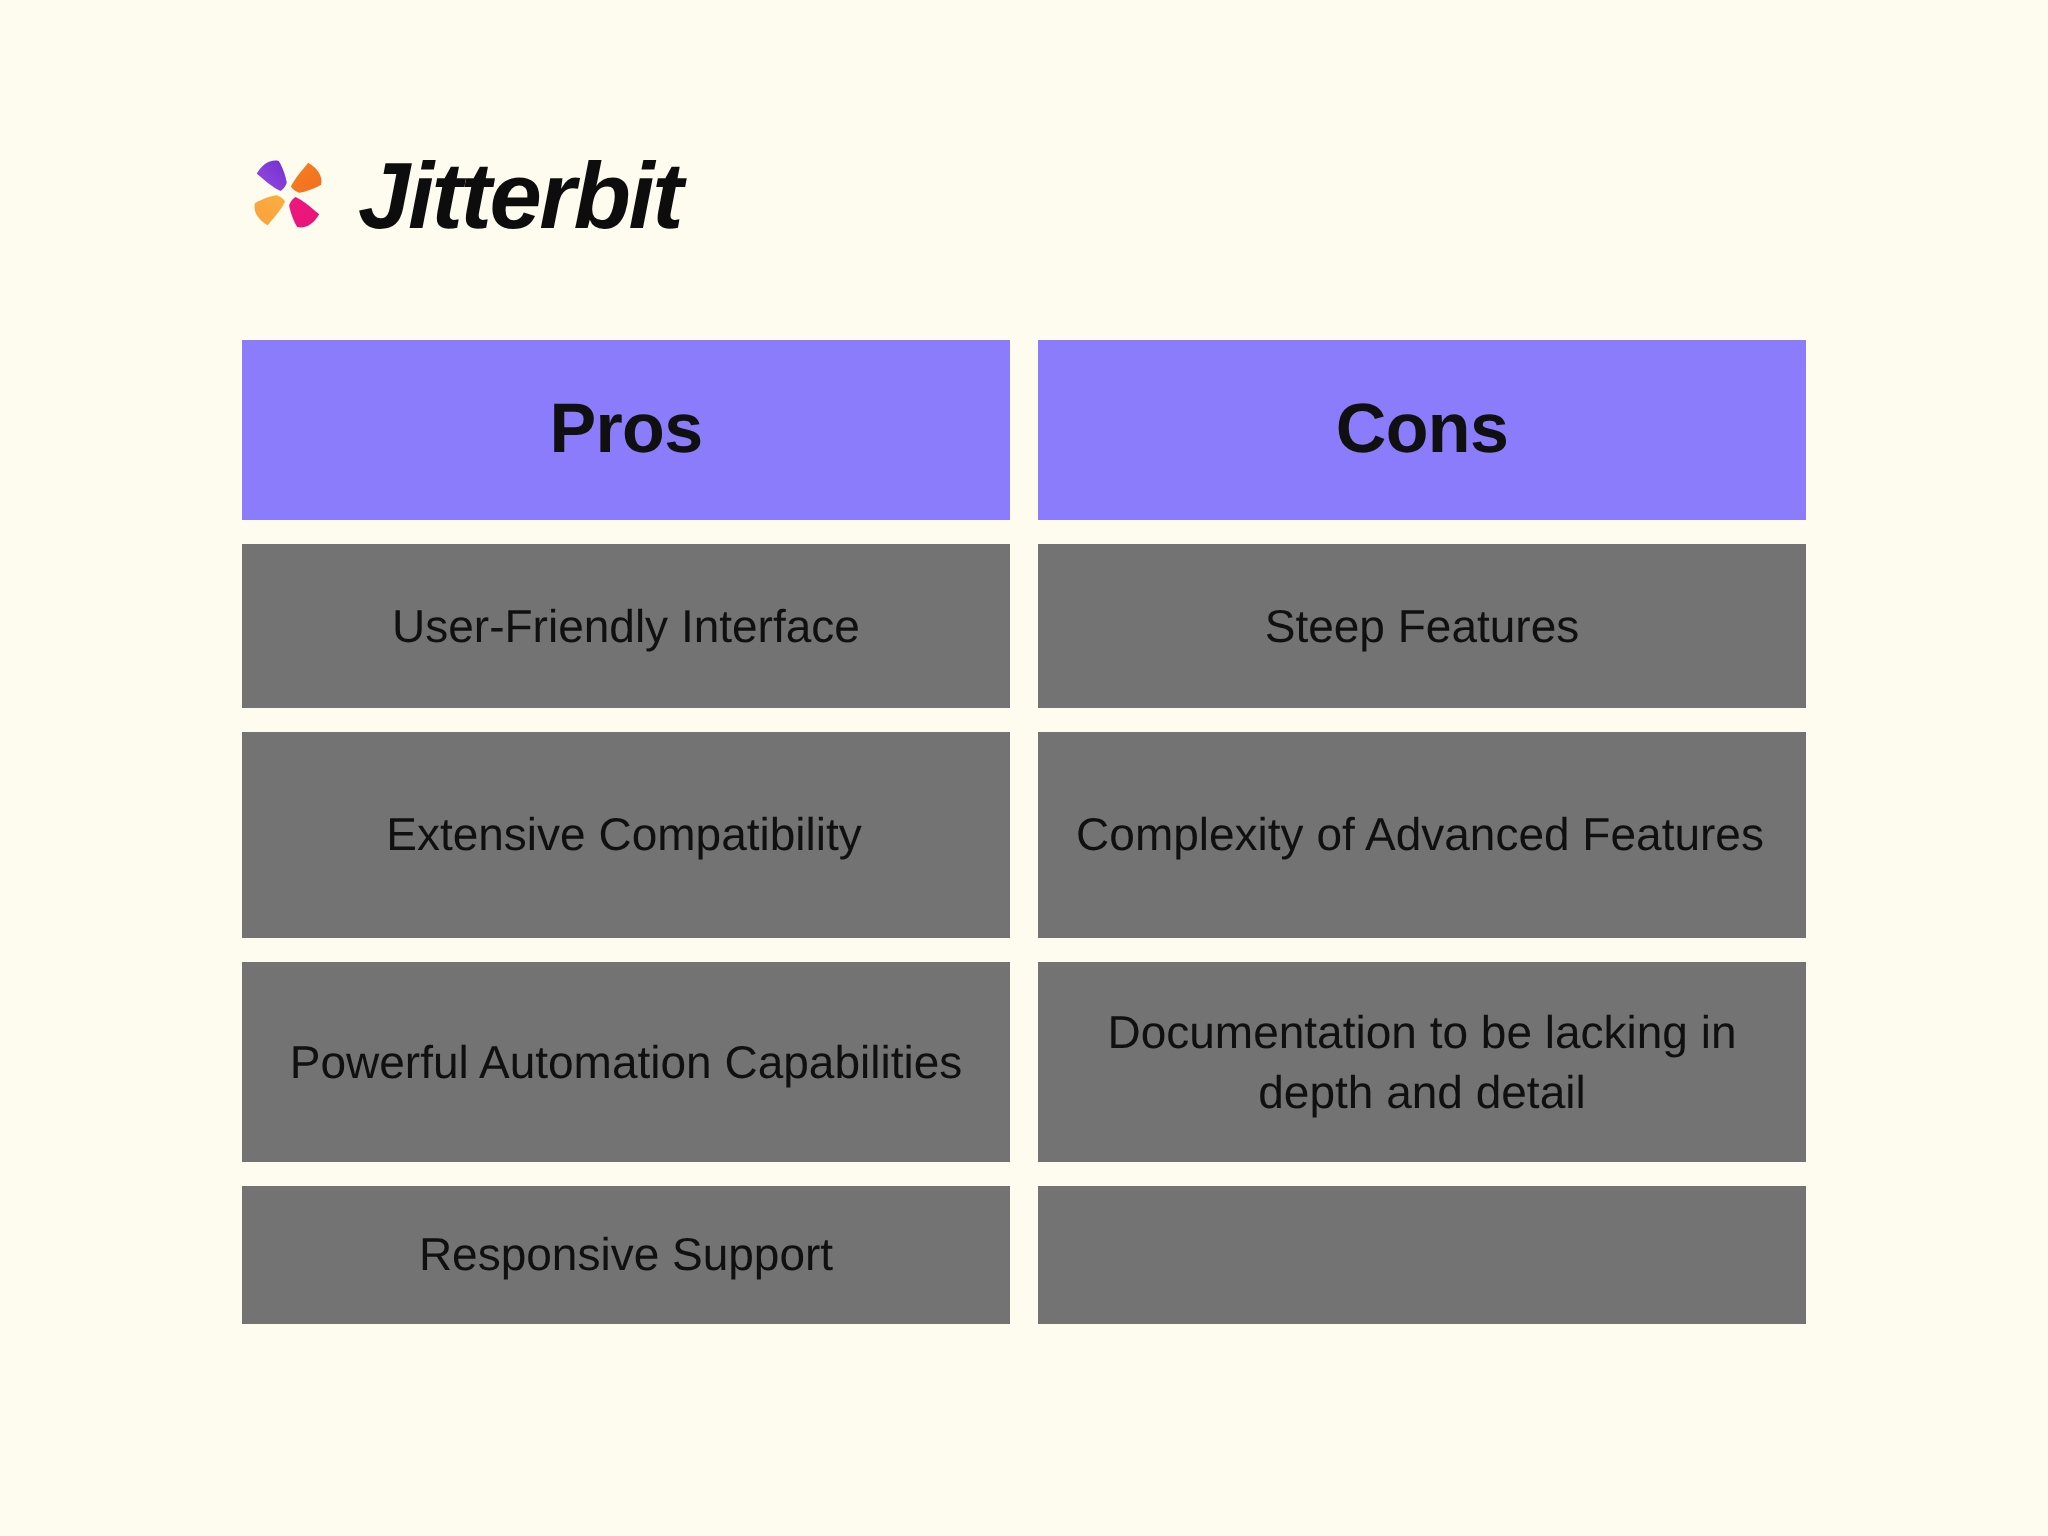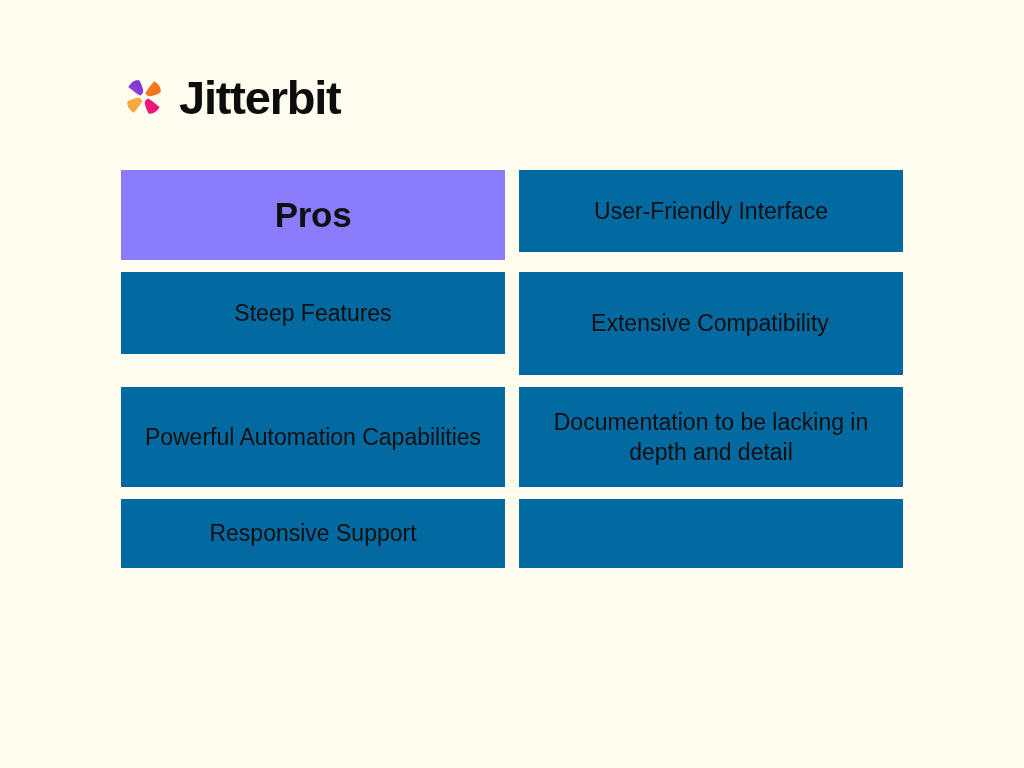--- a/index.html
+++ b/index.html
@@ -40,20 +40,21 @@
   }
   .brand-name {
     font-family: "Liberation Sans", sans-serif;
     font-size: 47px;
     font-weight: bold;
     color: #0d0d0d;
     letter-spacing: -1.2px;
     line-height: 1;
     white-space: nowrap;
     margin-left: 2px;
+    font-style: italic;
   }
 
   
   .compare-grid {
     position: absolute;
     left: 121px;
     top: 170px;
     width: 782px;
     display: grid;
     grid-template-columns: 384px 384px;
@@ -74,21 +75,21 @@
 
   .cell.header {
     background: #8a7cfb;
     height: 90px;
     font-size: 35px;
     font-weight: bold;
     letter-spacing: -0.3px;
   }
 
   .cell.item {
-    background: #0369a1;
+    background: #737373;
     font-size: 23px;
     font-weight: normal;
     line-height: 1.32;
   }
 
   
   .row-h-1 { height: 82px; }
   .row-h-2 { height: 103px; padding-left: 12px; }
   .row-h-3 { height: 100px; }
   .row-h-4 { height: 69px; }
@@ -132,25 +133,27 @@
       <path d="M50 50 C 46 64 36 74 28 84 C 18 78 12 70 14 60 C 24 54 38 50 50 50 Z" fill="url(#gradBL)"></path>
 
       <path d="M50 34 C 53 44 56 47 66 50 C 56 53 53 56 50 66 C 47 56 44 53 34 50 C 44 47 47 44 50 34 Z" fill="#fefcef"></path>
     </svg>
     <span class="brand-name">Jitterbit</span>
   </div>
 
   <div class="compare-grid">
 
     <div class="cell header">Pros</div>
+    <div class="cell header">Cons</div>
 
     <div class="cell item row-h-1">User-Friendly Interface</div>
     <div class="cell item row-h-1">Steep Features</div>
 
     <div class="cell item row-h-2">Extensive Compatibility</div>
+    <div class="cell item row-h-2">Complexity of Advanced Features</div>
 
     <div class="cell item row-h-3">Powerful Automation Capabilities</div>
     <div class="cell item row-h-3">Documentation to be lacking in depth and detail</div>
 
     <div class="cell item row-h-4">Responsive Support</div>
     <div class="cell item row-h-4 empty"></div>
 
   </div>
 
 </div>

